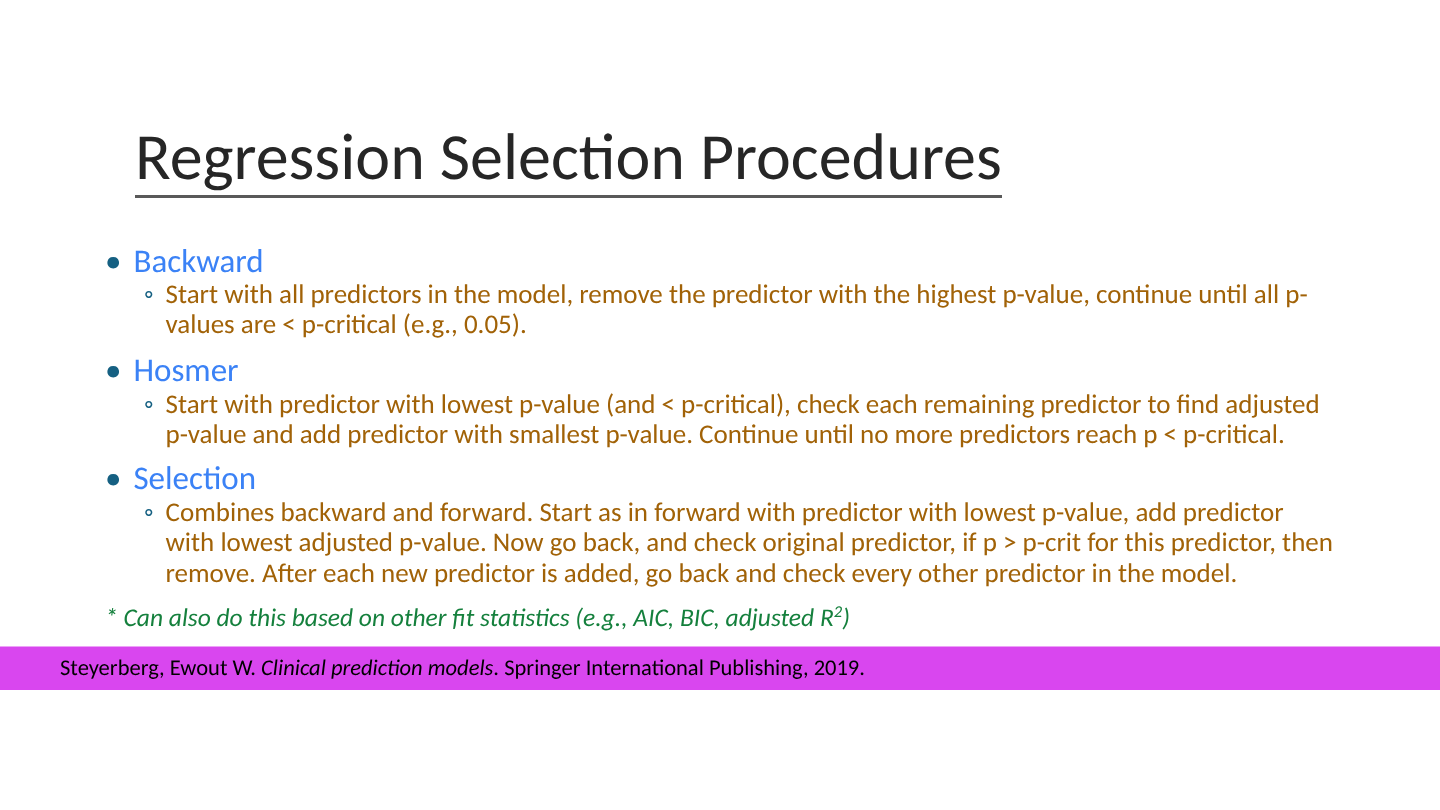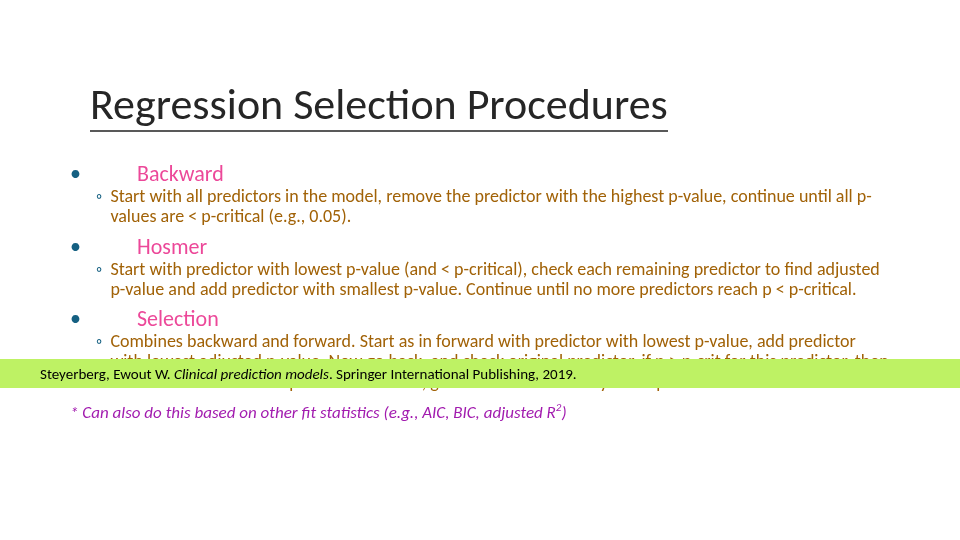--- a/index.html
+++ b/index.html
@@ -8,21 +8,21 @@
     width: 960px;
     height: 540px;
     background: #ffffff;
     font-family: "Calibri", "Segoe UI", Arial, sans-serif;
     color: #000000;
     overflow: hidden;
   }
   .slide {
     position: relative;
     width: 960px;
-    height: 388px;
+    height: 460px;
     box-sizing: border-box;
   }
   .title {
     position: absolute;
     left: 90px;
     top: 80px;
     font-family: "Calibri Light", "Calibri", "Segoe UI Light", Arial, sans-serif;
     font-size: 44px;
     font-weight: 400;
     color: #262626;
@@ -43,23 +43,22 @@
   }
   .bullet-row .dot {
     color: #156082;
     font-size: 22px;
     line-height: 1;
     margin-right: 8px;
   }
   .bullet-row .txt {
     font-size: 22px;
     font-weight: 400;
-    color: #ec4899;
+    color: #3b82f6;
     line-height: 1.1;
-    margin-left: 48px;
   }
   .sub-row {
     display: flex;
     align-items: baseline;
     margin-left: 26px;
     margin-top: 0px;
   }
   .sub-row .ring {
     color: #156082;
     font-size: 18px;
@@ -68,32 +67,32 @@
   }
   .sub-row .txt {
     font-size: 18px;
     color: #a16207;
     line-height: 1.12;
   }
   .footnote {
     margin-top: 10px;
     font-size: 17px;
     font-style: italic;
-    color: #a21caf;
+    color: #15803d;
     line-height: 1.15;
   }
   .footnote sup {
     font-size: 11px;
   }
   .refbar {
     position: absolute;
     left: 0;
     bottom: 0;
     width: 960px;
-    background: #bef264;
+    background: #d946ef;
     padding: 6px 0 4px 40px;
     box-sizing: border-box;
     font-size: 15px;
     line-height: 1.25;
     color: #000000;
   }
   .refbar .ital {
     font-style: italic;
   }
   .spacer-sm { height: 4px; }

